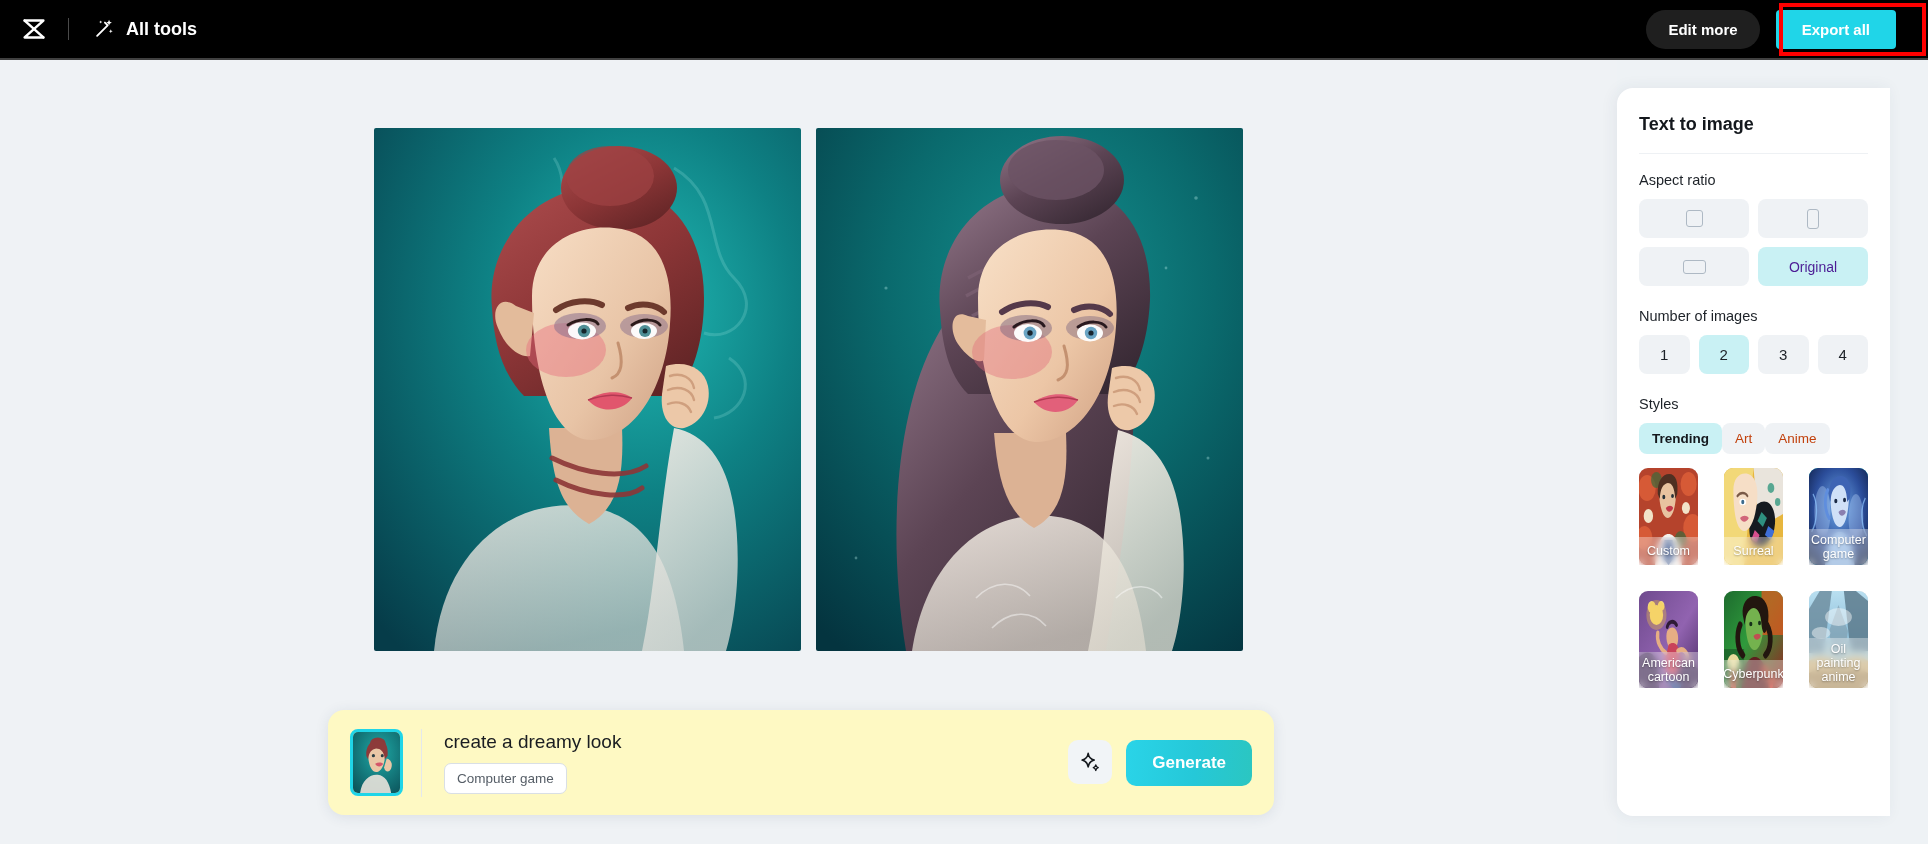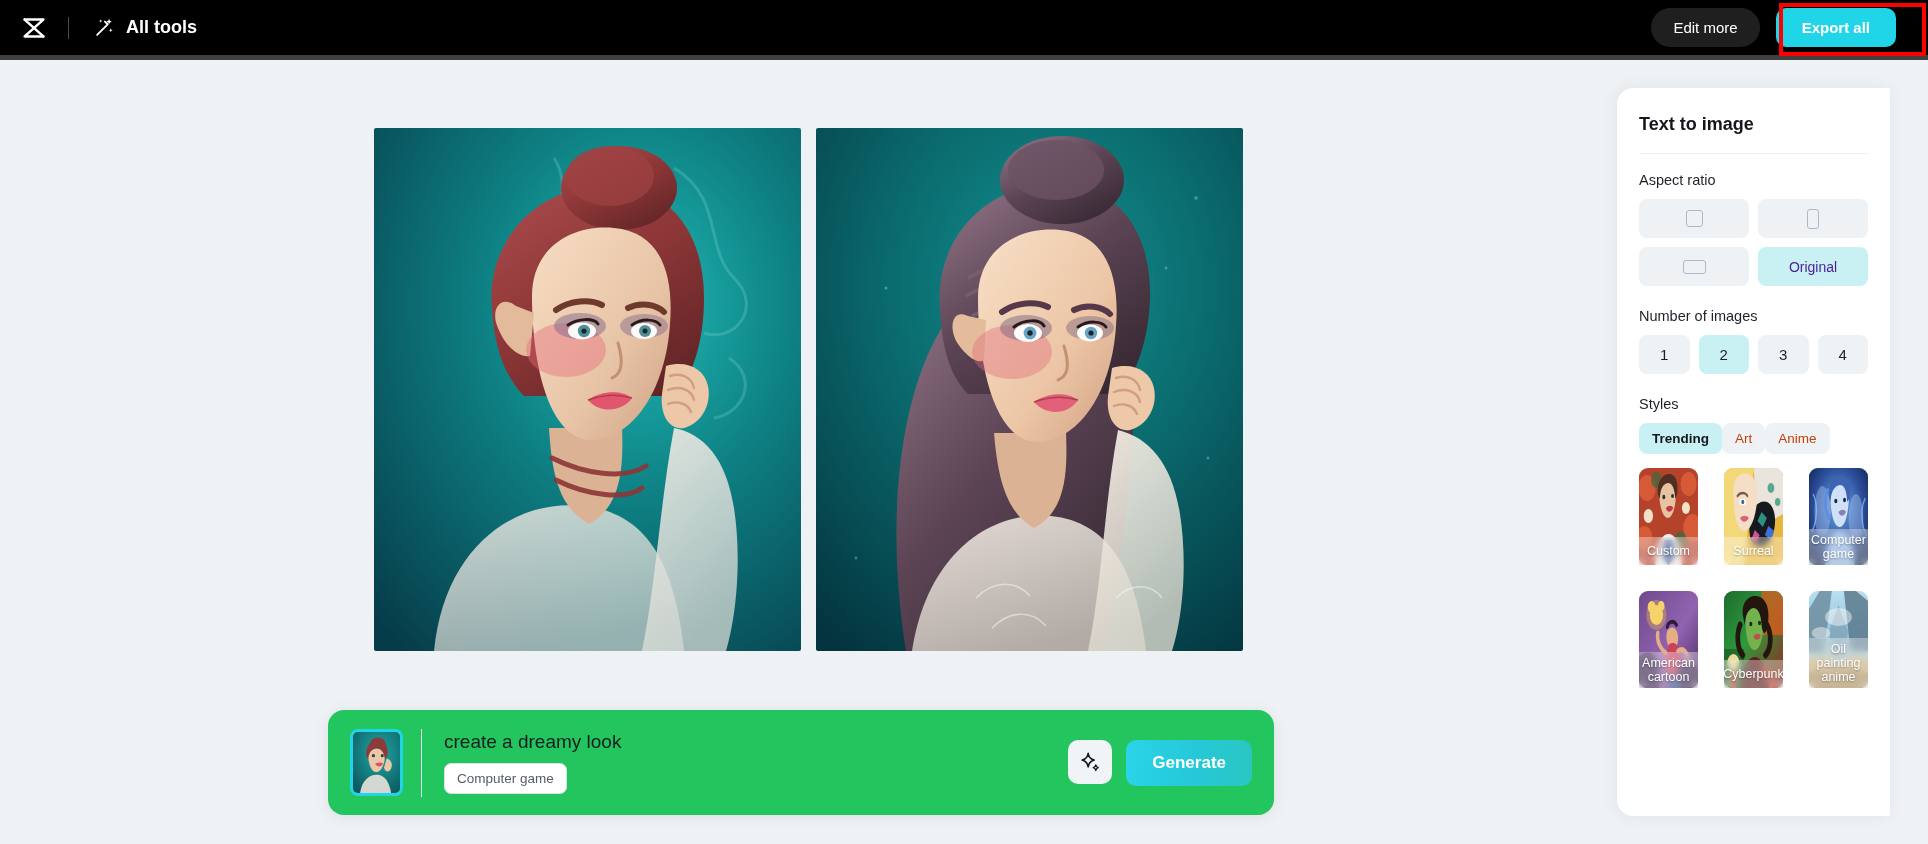--- a/index.html
+++ b/index.html
@@ -10,21 +10,21 @@
     font-family: "Liberation Sans", sans-serif;
     background: #eef2f5;
   }
 
   
   .header {
     position: absolute; top: 0; left: 0;
     width: 1928px; height: 60px;
     background: #000000;
     display: flex; align-items: center;
-    border-bottom: 5px solid #404040;
+    border-bottom: 2px solid #404040;
     z-index: 5;
   }
   .logo-wrap {
     width: 68px; display: flex; align-items: center; justify-content: center;
   }
   .logo-mark { width: 30px; height: 30px; display: block; }
   .hdr-divider {
     width: 1px; height: 22px; background: #4a4a4a; margin-right: 24px;
   }
   .alltools {
@@ -32,29 +32,29 @@
     color: #ffffff; font-size: 18px; font-weight: bold;
     cursor: pointer;
   }
   .wand-icon { width: 22px; height: 22px; display: block; }
   .hdr-right {
     margin-left: auto; display: flex; align-items: center; gap: 16px;
     padding-right: 32px;
   }
   .btn-editmore {
     background: #1f1f1f; color: #ffffff;
-    font-size: 15px; font-weight: normal;
+    font-size: 15px; font-weight: bold;
     border: none; border-radius: 22px;
     padding: 11px 22px; cursor: pointer;
     white-space: nowrap;
   }
   .btn-exportall {
     background: #20d5e8; color: #ffffff;
     font-size: 15px; font-weight: bold;
-    border: none; border-radius: 10px;
+    border: none; border-radius: 4px;
     padding: 11px 26px; cursor: pointer;
     white-space: nowrap;
   }
   
   .annot-box {
     position: absolute; top: 3px; left: 1779px;
     width: 147px; height: 53px;
     border: 4px solid #ff0000;
     pointer-events: none;
     z-index: 9;
@@ -76,21 +76,21 @@
     overflow: hidden;
     cursor: pointer;
     position: relative;
   }
   .gen-img svg { display: block; width: 100%; height: 100%; }
 
   
   .promptbar {
     position: absolute; top: 650px; left: 328px;
     width: 946px; height: 105px;
-    background: #22c55e;
+    background: #fef9c3;
     border-radius: 16px;
     box-shadow: 0 2px 14px rgba(40,60,90,.10);
     display: flex; align-items: center;
     padding: 0 22px;
   }
   .thumb {
     width: 53px; height: 67px; border-radius: 8px;
     border: 3px solid #20d5e8;
     overflow: hidden; flex: 0 0 auto; cursor: pointer;
   }

